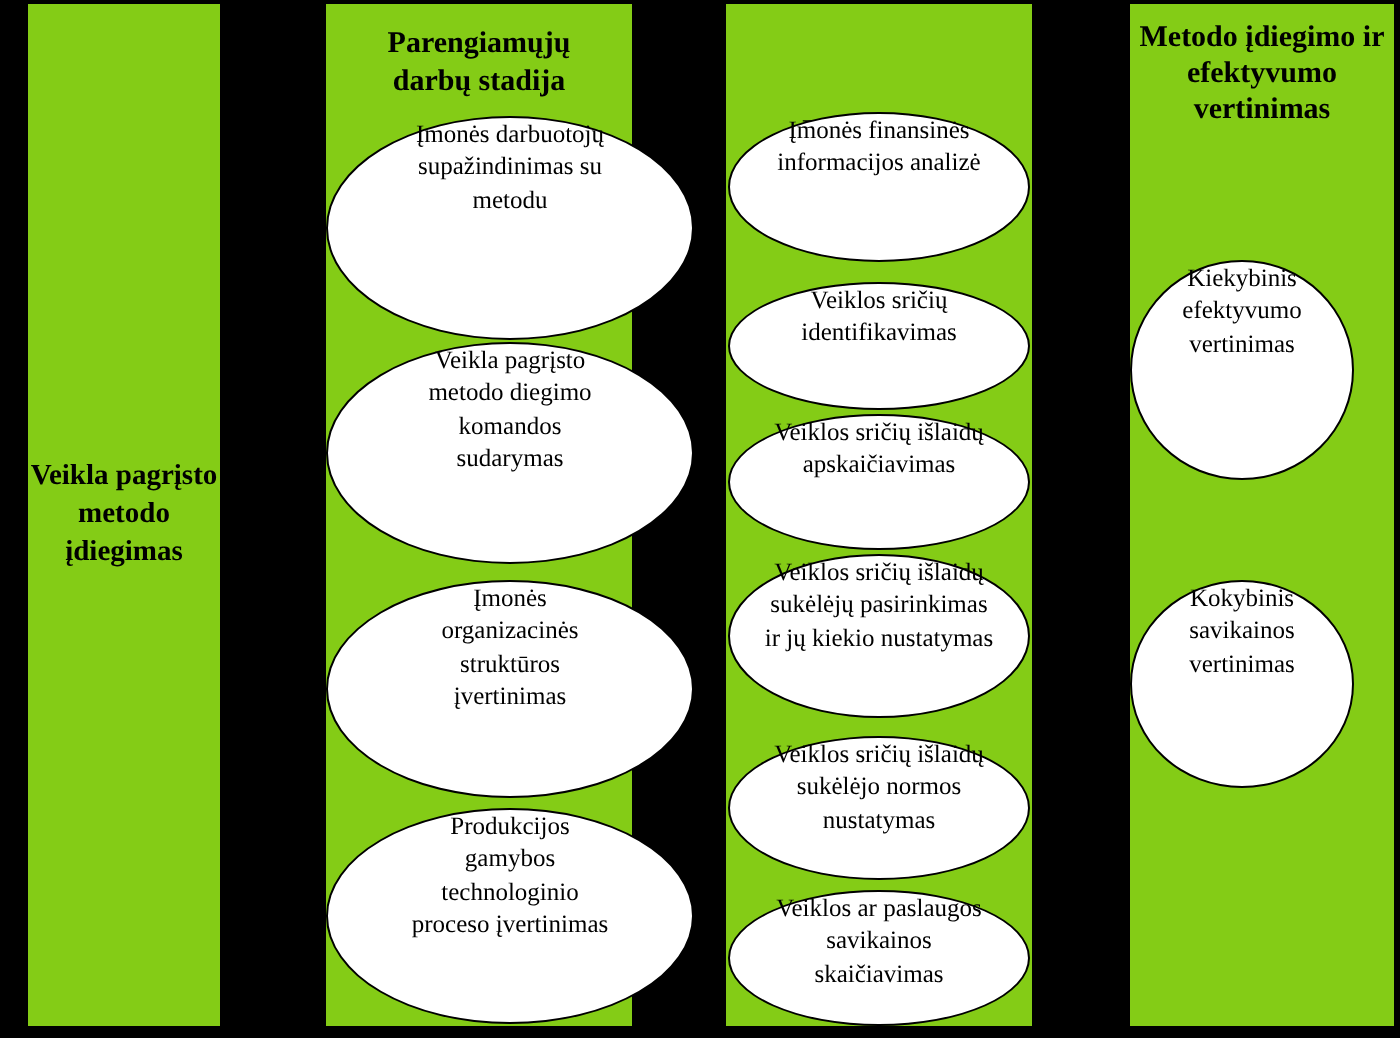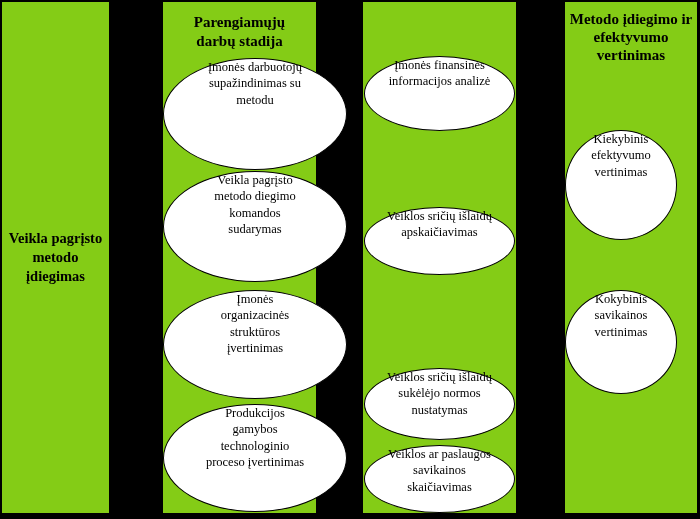--- a/index.html
+++ b/index.html
@@ -11,21 +11,21 @@
     font-family: "Liberation Serif", "DejaVu Serif", serif;
     color: #000000;
     overflow: hidden;
   }
   .panel {
     position: absolute;
     top: 2px;
     height: 511px;
     background: #84cc16;
   }
-  .panel-left  { left: 2px;   width: 107px; display: flex; align-items: center; justify-content: center; }
+  .panel-left  { left: 14px;   width: 96px; display: flex; align-items: center; justify-content: center; }
   .panel-prep  { left: 163px; width: 153px; }
   .panel-main  { left: 363px; width: 153px; }
   .panel-eval  { left: 565px; width: 132px; }
 
   .left-label {
     font-weight: bold;
     font-size: 14.5px;
     line-height: 1.3;
     text-align: center;
     max-width: 108px;
@@ -103,22 +103,28 @@
     <div class="ellipse prep-e4">
       <span>Produkcijos gamybos technologinio proceso įvertinimas</span>
     </div>
   </div>
 
   <div class="panel panel-main">
     <div class="col-title">Pagrindinių darbų stadija</div>
     <div class="ellipse main-e1">
       <span>Įmonės finansinės informacijos analizė</span>
     </div>
+    <div class="ellipse main-e2">
+      <span>Veiklos sričių identifikavimas</span>
+    </div>
     <div class="ellipse main-e3">
       <span>Veiklos sričių išlaidų apskaičiavimas</span>
+    </div>
+    <div class="ellipse main-e4">
+      <span>Veiklos sričių išlaidų sukėlėjų pasirinkimas ir jų kiekio nustatymas</span>
     </div>
     <div class="ellipse main-e5">
       <span>Veiklos sričių išlaidų sukėlėjo normos nustatymas</span>
     </div>
     <div class="ellipse main-e6">
       <span>Veiklos ar paslaugos savikainos skaičiavimas</span>
     </div>
   </div>
 
   <div class="panel panel-eval">

